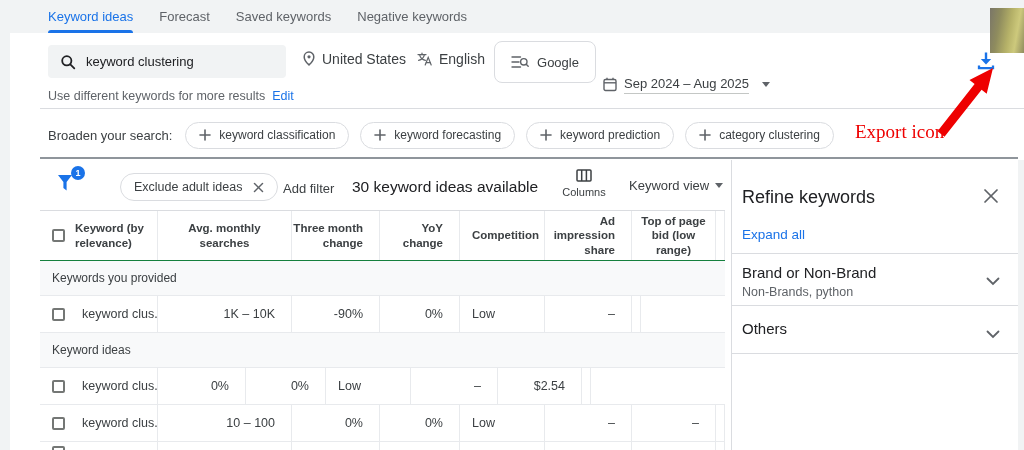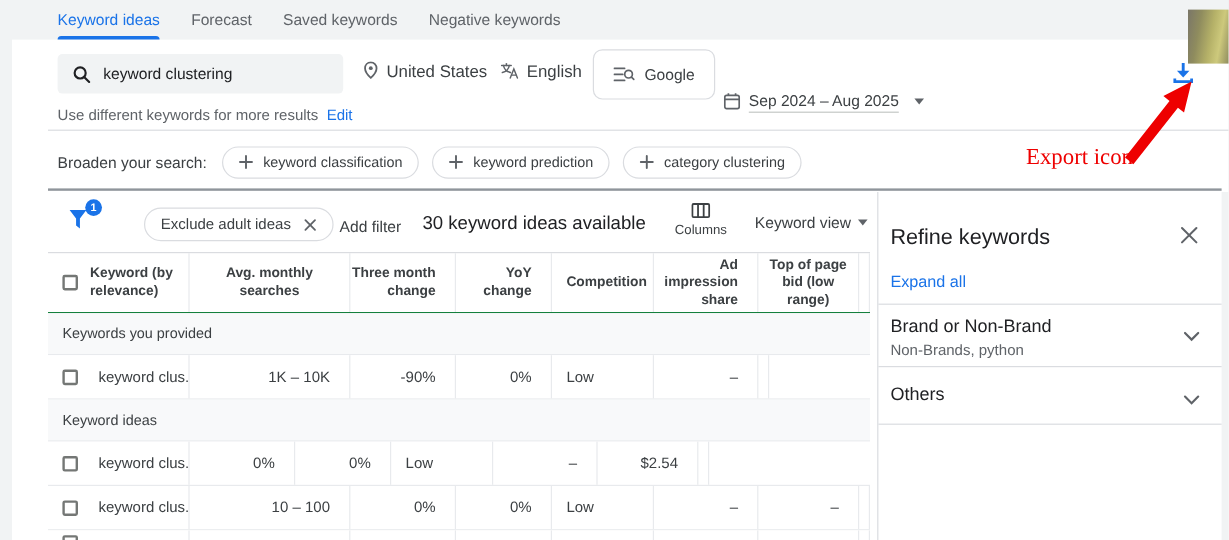--- a/index.html
+++ b/index.html
@@ -181,20 +181,29 @@
         </svg>
       <span>keyword classification</span>
     </div>
     <div class="chip2">
       <svg width="12" height="12" viewBox="0 0 12 12">
           <g stroke="#5f6368" stroke-width="1.6" stroke-linecap="round">
             <line x1="6" y1="1" x2="6" y2="11"></line>
             <line x1="1" y1="6" x2="11" y2="6"></line>
           </g>
         </svg>
+      <span>keyword forecasting</span>
+    </div>
+    <div class="chip2">
+      <svg width="12" height="12" viewBox="0 0 12 12">
+          <g stroke="#5f6368" stroke-width="1.6" stroke-linecap="round">
+            <line x1="6" y1="1" x2="6" y2="11"></line>
+            <line x1="1" y1="6" x2="11" y2="6"></line>
+          </g>
+        </svg>
       <span>keyword prediction</span>
     </div>
     <div class="chip2">
       <svg width="12" height="12" viewBox="0 0 12 12">
           <g stroke="#5f6368" stroke-width="1.6" stroke-linecap="round">
             <line x1="6" y1="1" x2="6" y2="11"></line>
             <line x1="1" y1="6" x2="11" y2="6"></line>
           </g>
         </svg>
       <span>category clustering</span>

